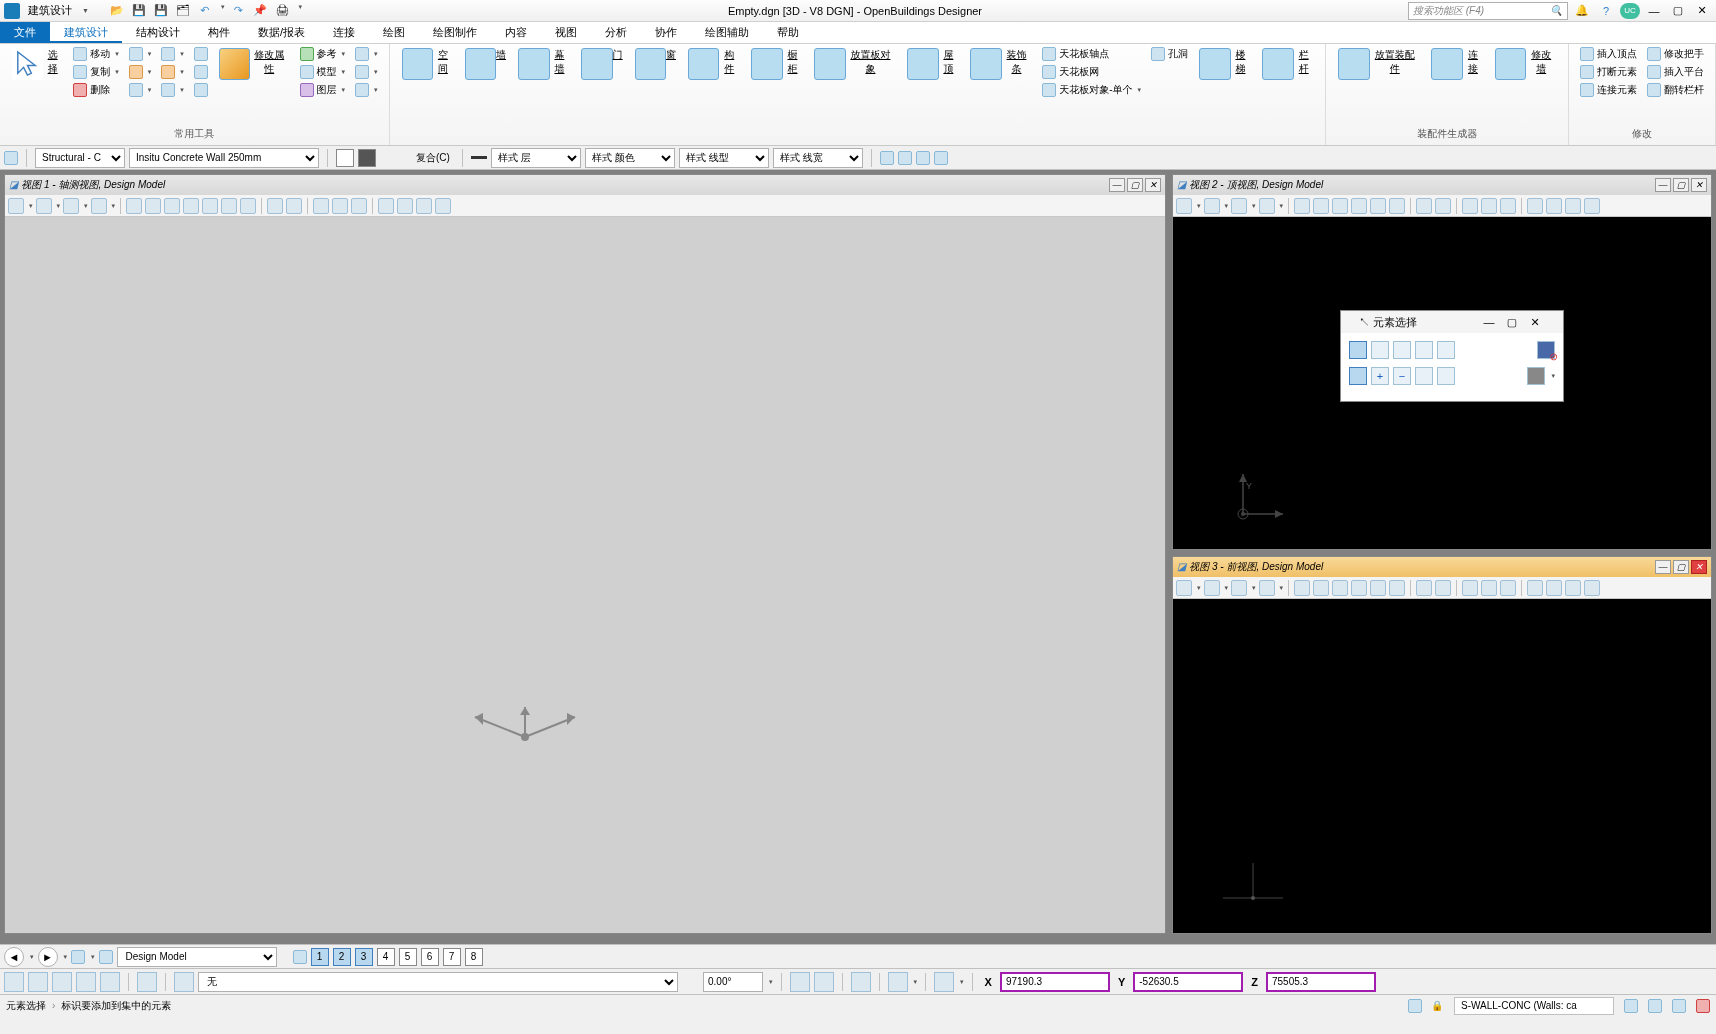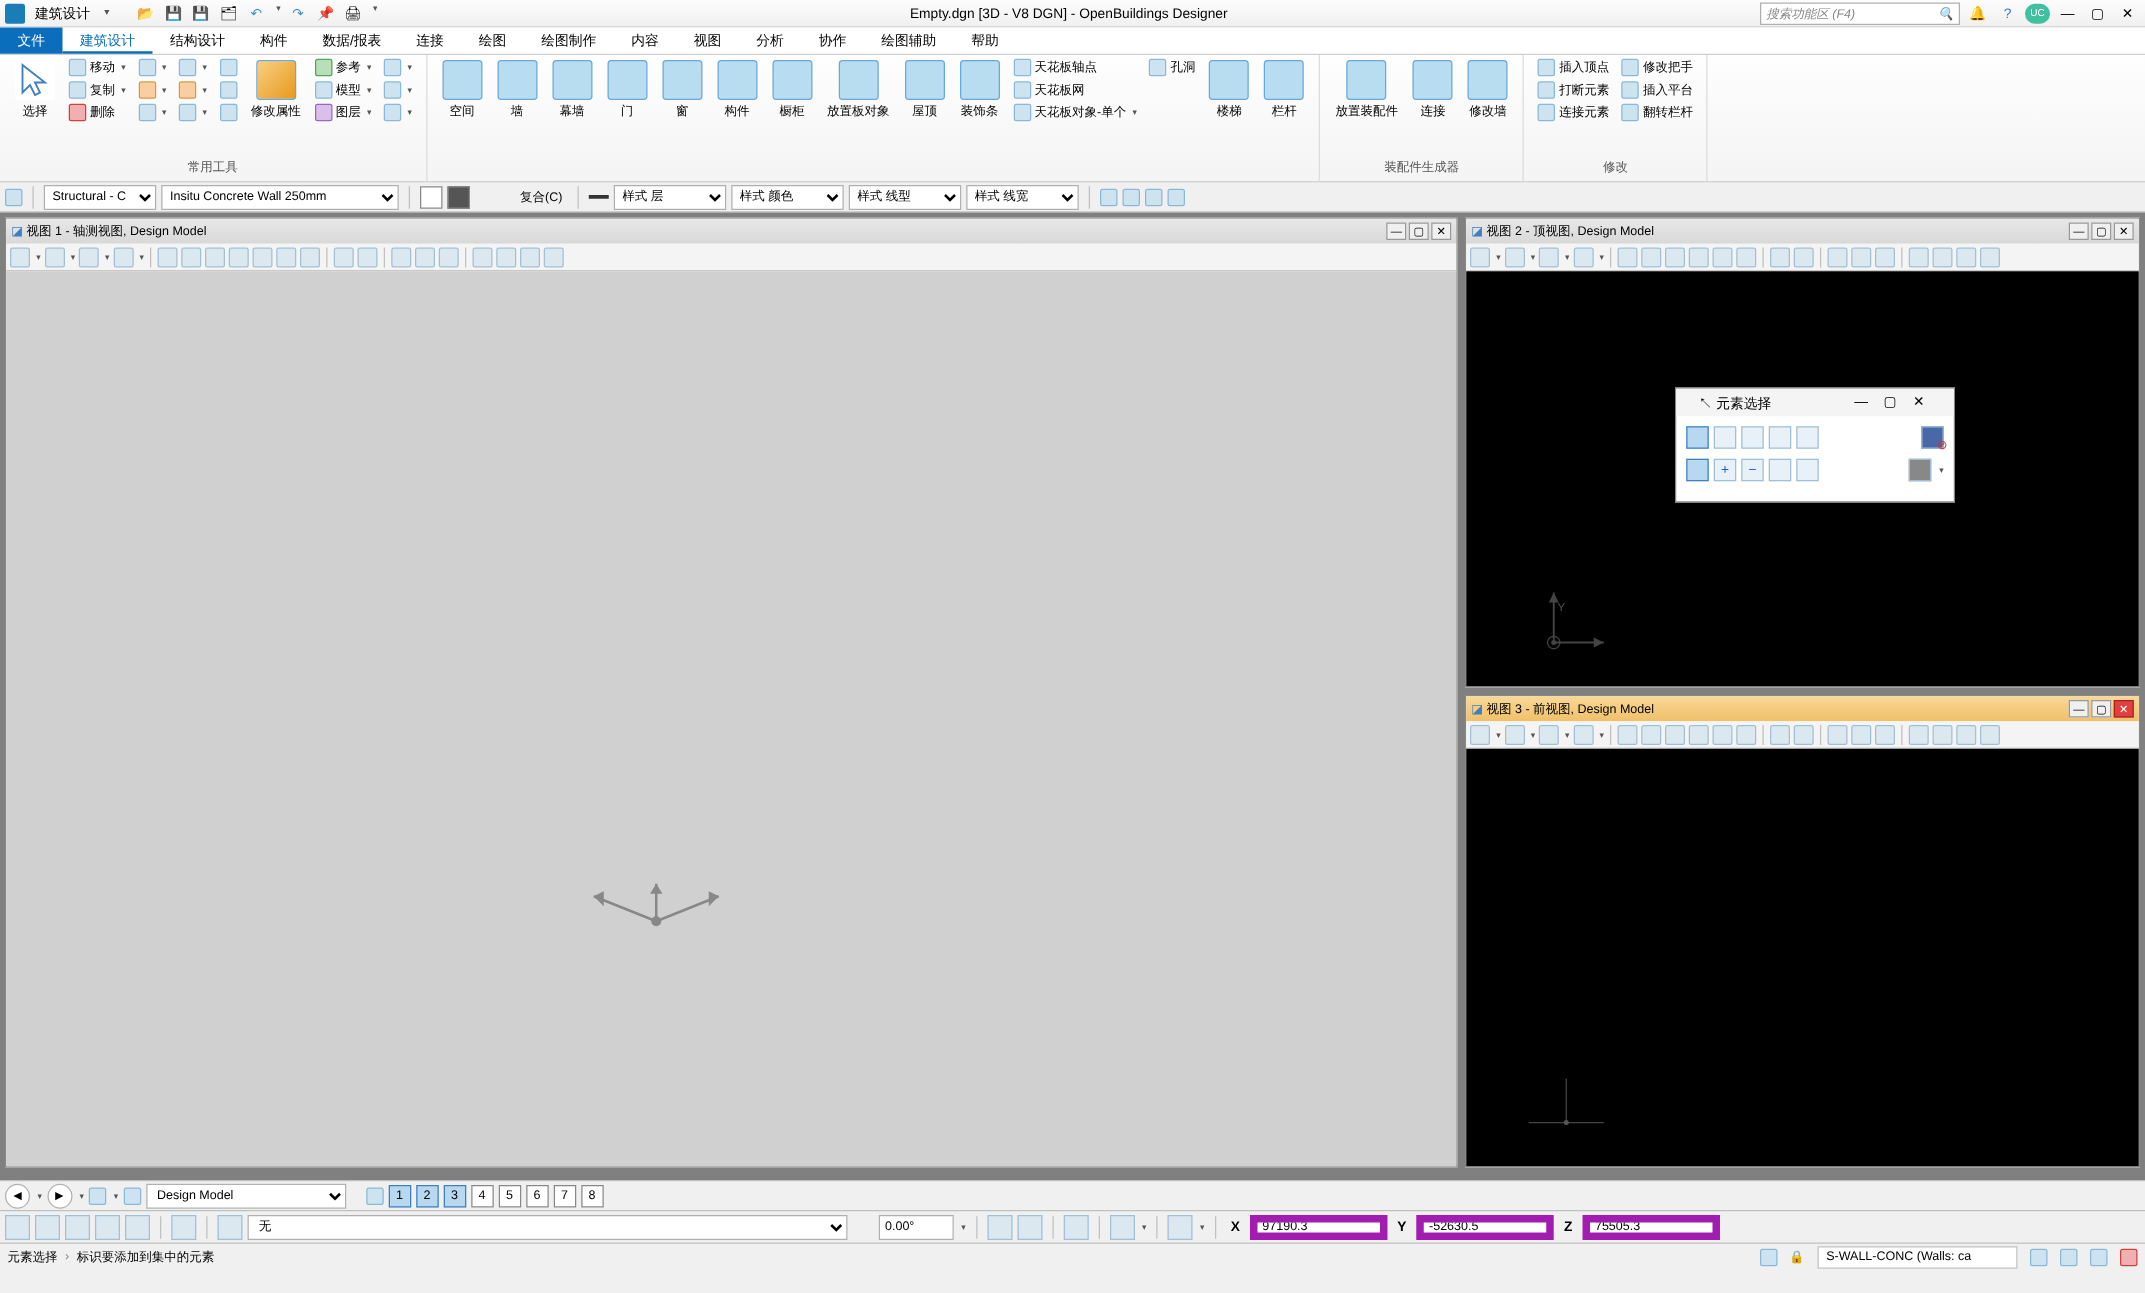--- a/index.html
+++ b/index.html
@@ -21,42 +21,42 @@
     .ribbon-tabs { height: 22px; background: #fff; display: flex; border-bottom: 1px solid #d0d0d0; }
     .ribbon-tab { padding: 3px 14px; font-size: 11px; cursor: pointer; }
     .ribbon-tab.file { background: #0a6ebd; color: #fff; }
     .ribbon-tab.active { border-bottom: 2px solid #0a6ebd; color: #0a6ebd; }
     
     
     .ribbon-panel { height: 102px; background: linear-gradient(#fefefe, #f4f4f4); border-bottom: 1px solid #c8c8c8; display: flex; }
     .ribbon-group { border-right: 1px solid #dcdcdc; padding: 2px 8px; display: flex; flex-direction: column; justify-content: space-between; }
     .ribbon-group-content { display: flex; align-items: flex-start; gap: 4px; flex: 1; }
     .ribbon-group-label { text-align: center; font-size: 10px; color: #555; padding-bottom: 2px; }
-    .big-btn { display: flex; flex-direction: column; align-items: center; justify-content: center; padding: 2px 4px; cursor: pointer; min-width: 40px; }
+    .big-btn { display: flex; flex-direction: row; align-items: flex-start; justify-content: center; padding: 2px 4px; cursor: pointer; min-width: 40px; text-decoration: underline; }
     .big-btn .icon { width: 32px; height: 32px; background: #b8dcf0; border: 1px solid #6aa8d8; border-radius: 3px; margin-bottom: 2px; }
     .big-btn .label { font-size: 10px; text-align: center; }
     .small-btn-col { display: flex; flex-direction: column; gap: 2px; }
     .small-btn { display: flex; align-items: center; gap: 3px; padding: 1px 3px; cursor: pointer; font-size: 10px; white-space: nowrap; }
     .sm-icon { width: 14px; height: 14px; background: #cde4f0; border: 1px solid #8ab8d8; border-radius: 2px; display: inline-block; }
     .sm-icon.orange { background: #f8d0a0; border-color: #d89848; }
     .sm-icon.red { background: #f0b0b0; border-color: #d04040; }
     .sm-icon.purple { background: #d8c0e8; border-color: #9868c0; }
     .sm-icon.green { background: #b8e0b8; border-color: #50a850; }
     
     
     .attr-bar { height: 24px; background: #f0f0f0; border-bottom: 1px solid #c0c0c0; display: flex; align-items: center; padding: 0 4px; gap: 4px; }
     .attr-select { height: 20px; border: 1px solid #b0b0b0; background: #fff; font-size: 10px; padding: 0 2px; }
     .attr-swatch { width: 18px; height: 18px; border: 1px solid #888; }
     .attr-label { font-size: 10px; padding: 0 4px; margin-left: 32px; }
     .attr-sep { width: 1px; height: 18px; background: #c0c0c0; margin: 0 4px; }
     
     
     .workspace { position: relative; height: 774px; background: #808080; }
     .view-window { position: absolute; background: #fff; border: 1px solid #888; }
-    .view-title { height: 20px; background: linear-gradient(#e8e8e8, #d8d8d8); display: flex; align-items: center; justify-content: space-between; padding: 0 4px; font-size: 10px; }
+    .view-title { height: 20px; background: linear-gradient(#e8e8e8, #d8d8d8); display: flex; align-items: center; justify-content: space-between; padding: 0 4px; font-size: 10px; font-style: italic; }
     .view-title.active { background: linear-gradient(#f8d898, #f0c068); }
     .view-controls { display: flex; gap: 2px; }
     .view-ctrl-btn { width: 16px; height: 14px; border: 1px solid #999; background: #f0f0f0; cursor: pointer; font-size: 9px; display: inline-flex; align-items: center; justify-content: center; }
     .view-ctrl-btn.close { background: #e04040; color: #fff; border-color: #b02020; }
     .view-toolbar { height: 22px; background: #f4f4f4; border-bottom: 1px solid #c8c8c8; display: flex; align-items: center; padding: 0 3px; gap: 3px; }
     .vt-icon { width: 16px; height: 16px; background: #dce8f0; border: 1px solid #a0c0d8; border-radius: 2px; cursor: pointer; }
     .vt-sep { width: 1px; height: 16px; background: #c0c0c0; margin: 0 2px; }
     .view-canvas { background: #d0d0d0; position: relative; }
     .view-canvas.black { background: #000; }
     
@@ -73,21 +73,21 @@
     .nav-arrow { width: 20px; height: 20px; border: 1px solid #b0b0b0; border-radius: 10px; background: #fff; cursor: pointer; display: inline-flex; align-items: center; justify-content: center; }
     .model-select { width: 160px; height: 20px; border: 1px solid #b0b0b0; background: #fff; font-size: 10px; padding: 0 4px; }
     .view-num-btn { width: 18px; height: 18px; border: 1px solid #888; background: #fff; font-size: 10px; cursor: pointer; display: inline-flex; align-items: center; justify-content: center; }
     .view-num-btn.active { background: #b8d8f0; border-color: #4080c0; }
     
     .accu-bar { height: 26px; background: #f0f0f0; border-top: 1px solid #c0c0c0; display: flex; align-items: center; padding: 0 4px; gap: 4px; }
     .accu-icon { width: 20px; height: 20px; background: #dce8f0; border: 1px solid #a0c0d8; cursor: pointer; }
     .accu-select { flex: 1; max-width: 480px; height: 20px; border: 1px solid #b0b0b0; background: #fff; font-size: 10px; padding: 0 4px; }
     .accu-input { width: 60px; height: 20px; border: 1px solid #b0b0b0; background: #fff; font-size: 10px; padding: 0 4px; margin-left: 21px; }
     .coord-label { font-size: 11px; font-weight: bold; padding: 0 4px; }
-    .coord-input { width: 110px; height: 20px; border: 6px solid #a21caf; background: #fff; font-size: 10px; padding: 0 4px; }
+    .coord-input { width: 110px; height: 20px; border: 2px solid #a21caf; background: #fff; font-size: 10px; padding: 0 4px; }
     
     .status-bar { height: 22px; background: #f0f0f0; border-top: 1px solid #c0c0c0; display: flex; align-items: center; padding: 0 6px; font-size: 10px; justify-content: space-between; }
     .status-left { display: flex; align-items: center; gap: 6px; }
     .status-right { display: flex; align-items: center; gap: 10px; }
     .status-field { height: 18px; border: 1px solid #c0c0c0; background: #fff; padding: 0 6px; display: flex; align-items: center; font-size: 10px; }
     
     .dd-arrow { font-size: 7px; color: #555; margin-left: 2px; }
   </style>
 </head>
 <body>

